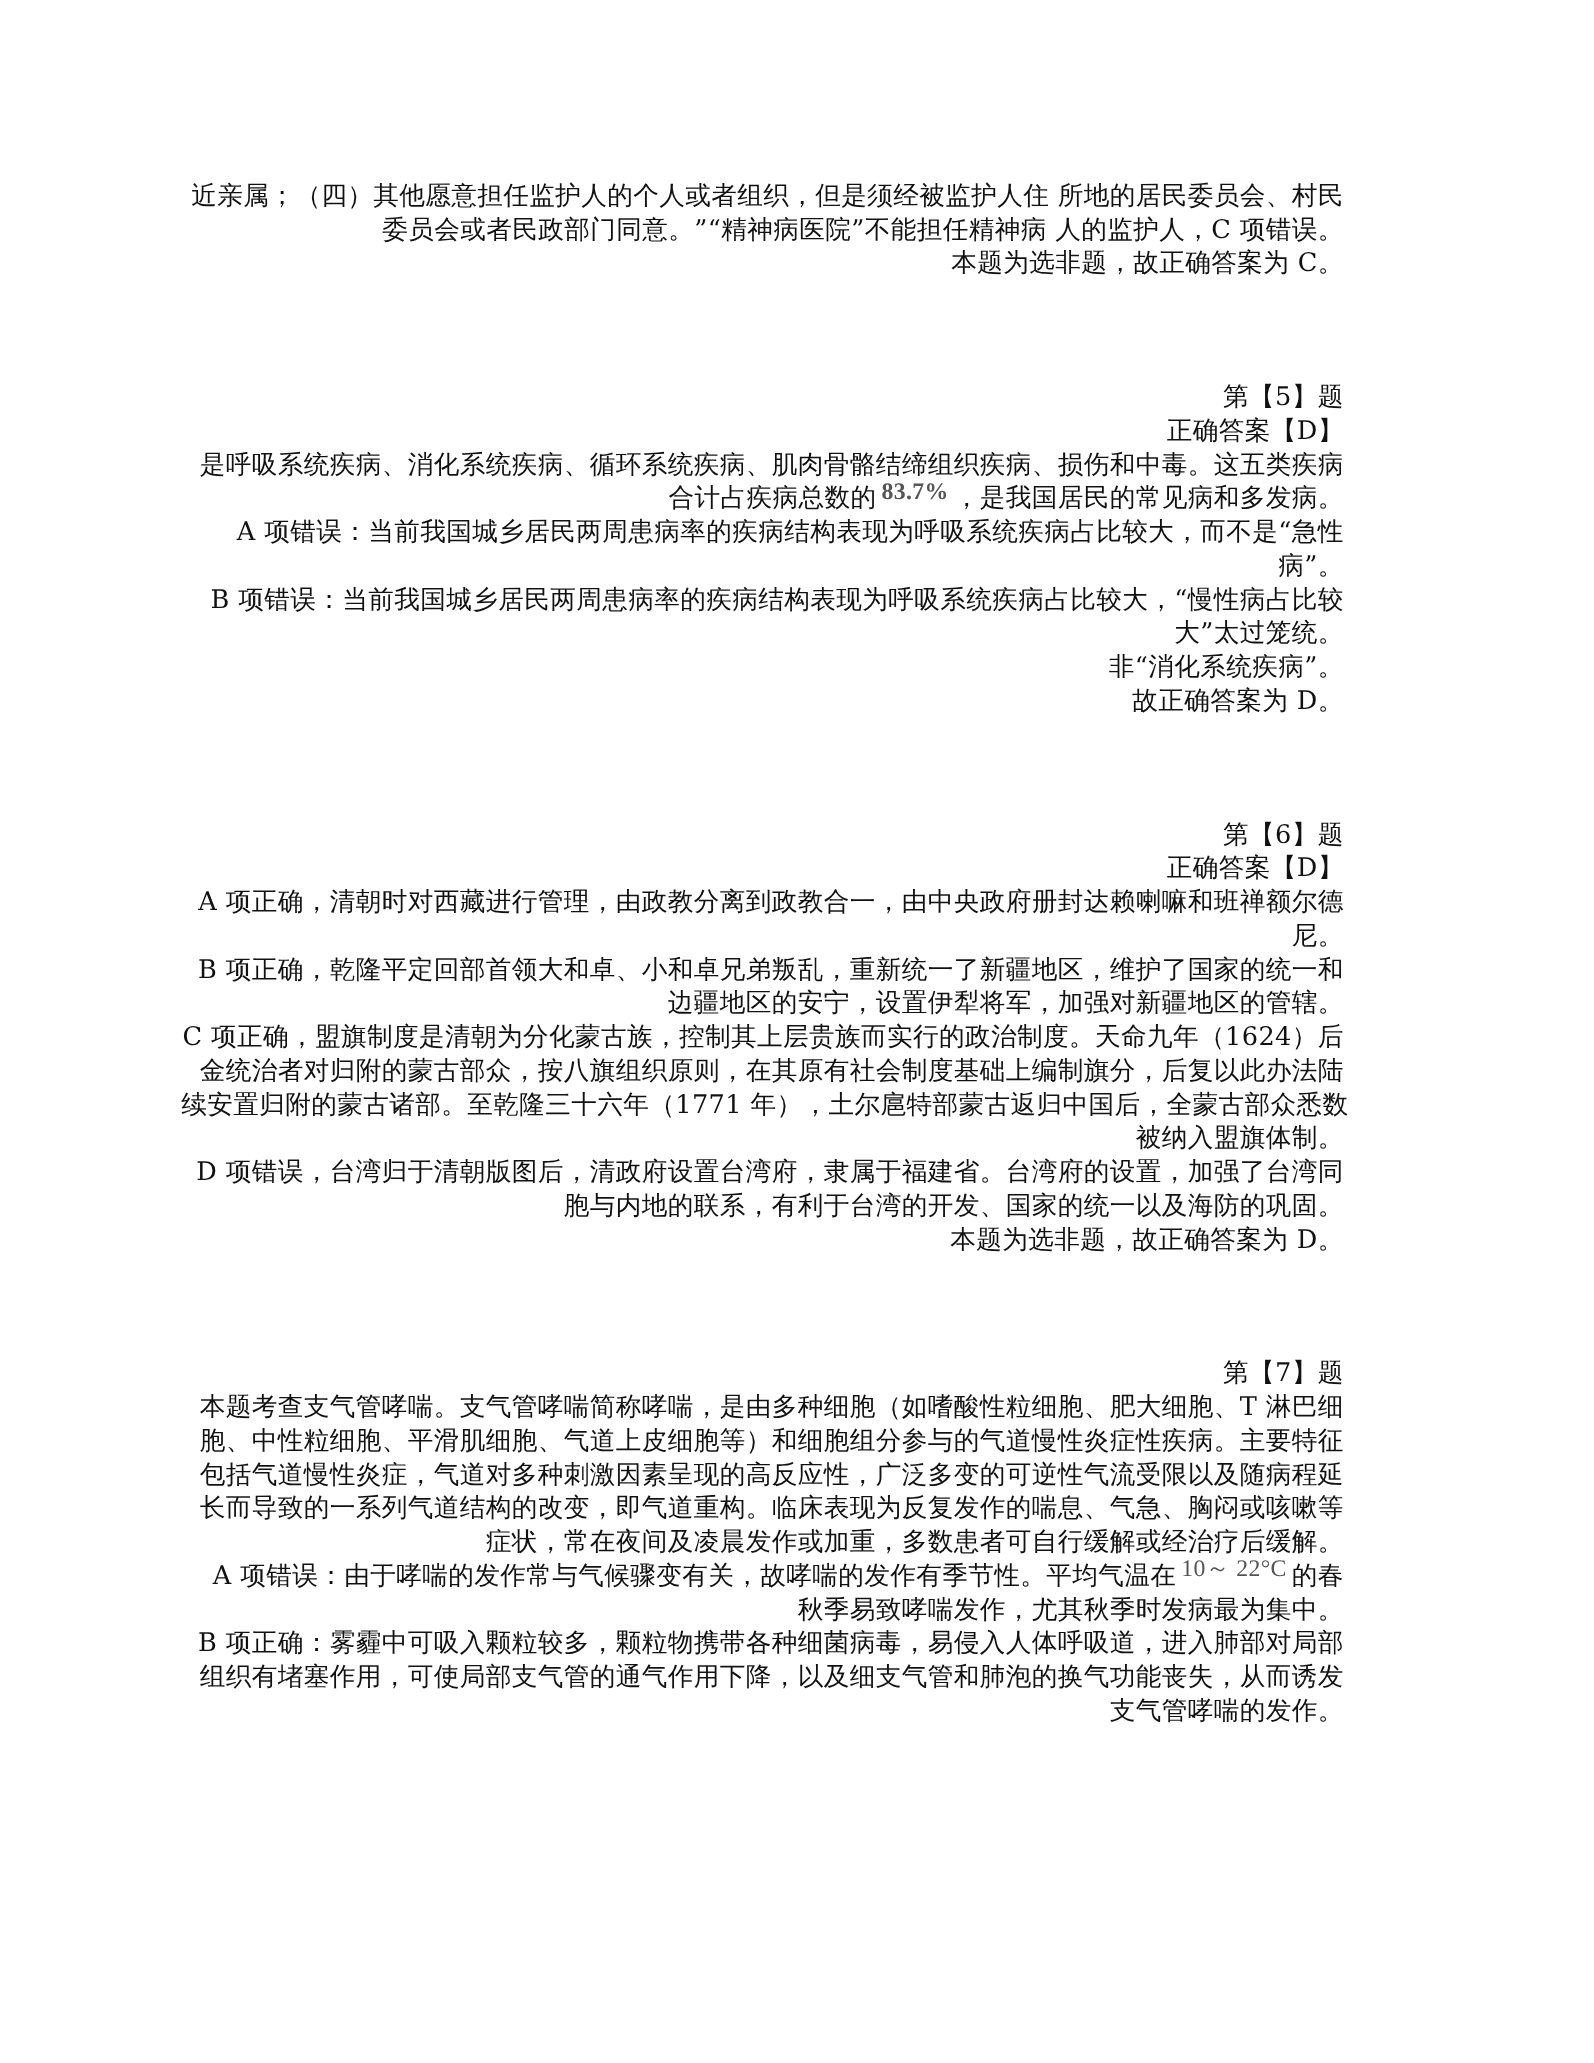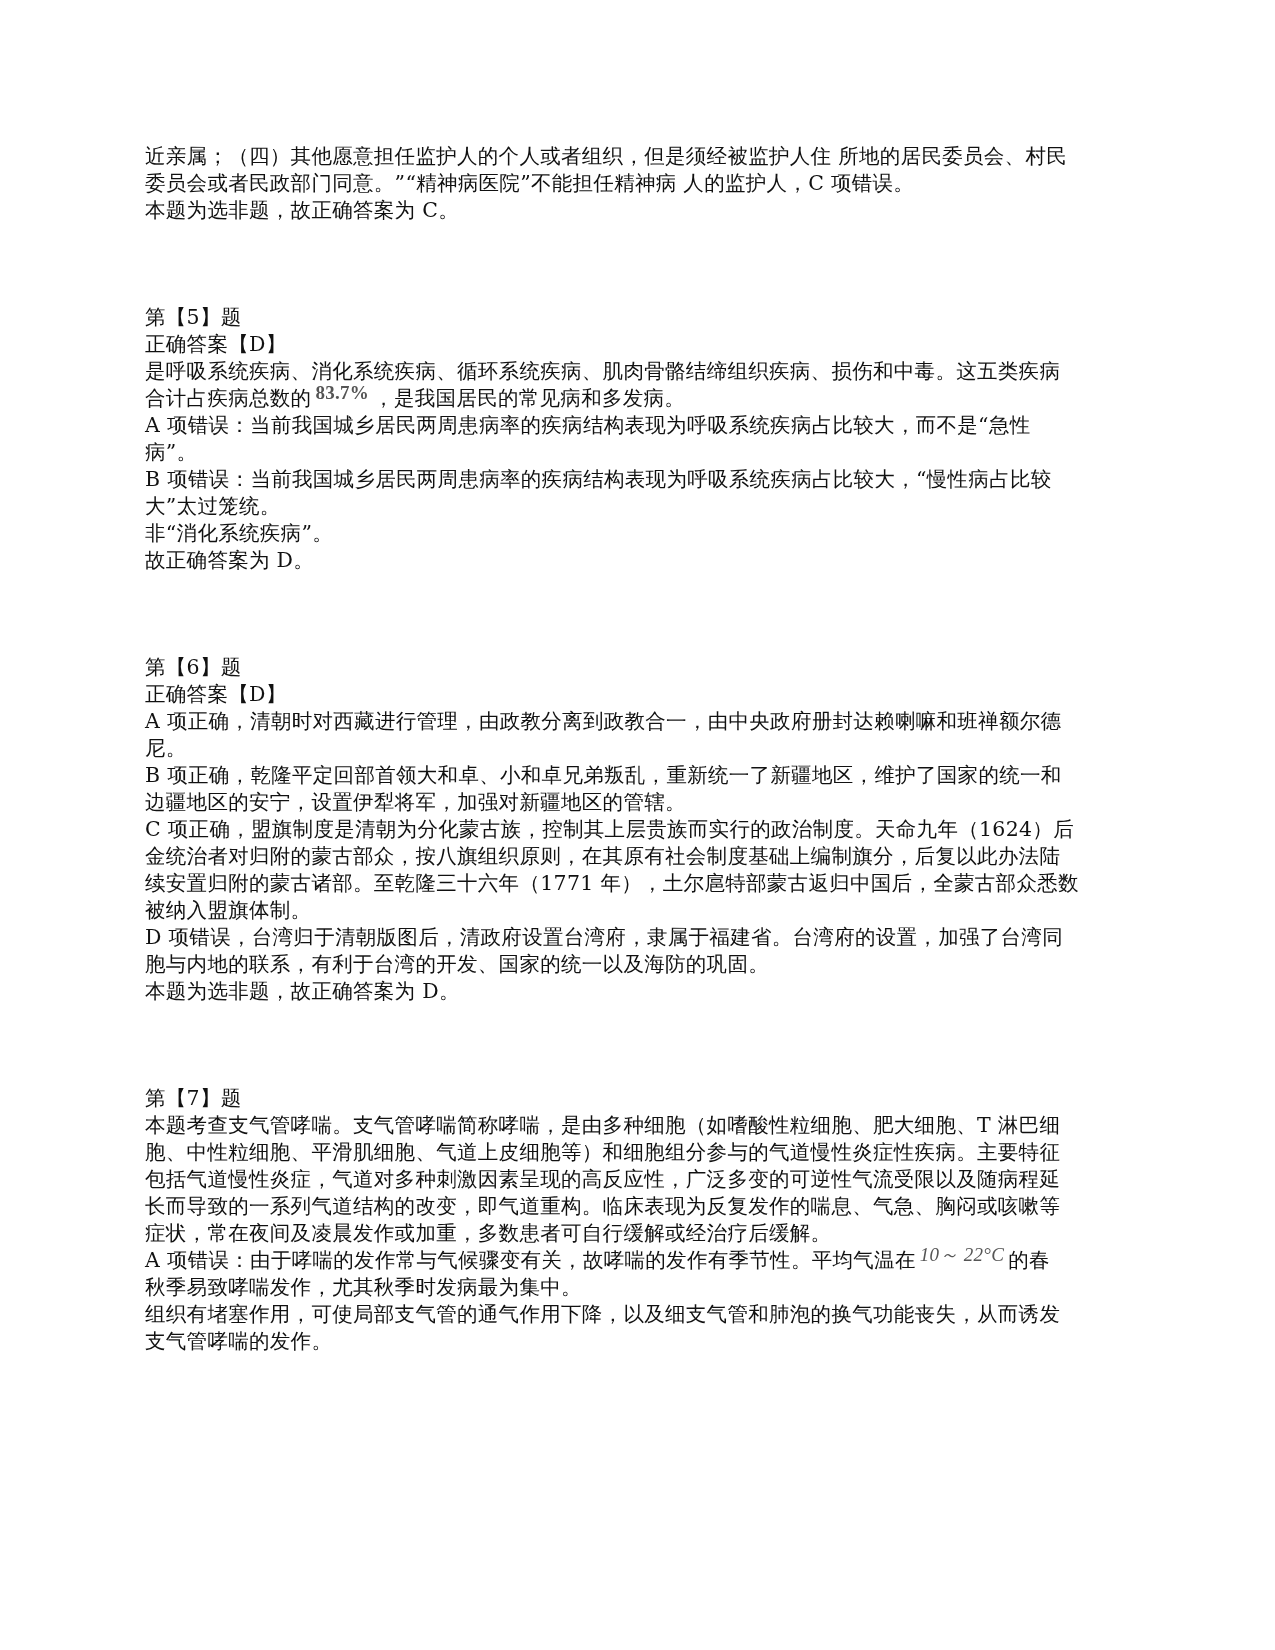--- a/index.html
+++ b/index.html
@@ -1,21 +1,21 @@
 <!DOCTYPE html>
 <html><head>
 <meta charset="utf-8">
 <style>
   html, body { margin: 0; padding: 0; background: #ffffff; }
   body { width: 1275px; height: 1650px; position: relative; overflow: hidden;
          font-family: "DejaVu Serif", "Liberation Serif", serif; color: #111; }
   .page { position: absolute; left: 145px; top: 143px; width: 930px; }
-  .line { font-size: 20.5px; line-height: 27px; height: 27px; white-space: nowrap; letter-spacing: 0.3px; }
+  .line { font-size: 20.5px; line-height: 27px; height: 27px; white-space: nowrap; letter-spacing: 0.3px; text-align: right; }
   .gap { height: 80px; }
-  .math { font-family: "Liberation Serif", "DejaVu Serif", serif; font-style: italic; color: #555; font-size: 19px; position: relative; top: -6px; padding: 0 4px; }
+  .math { font-family: "Liberation Serif", "DejaVu Serif", serif; color: #555; font-size: 19px; position: relative; top: -6px; padding: 0 4px; }
   .math.up { font-style: normal; font-weight: bold; }
   .sec { }
 </style>
 </head>
 <body>
 
 <div class="page">
 
   <div class="sec">
     <div class="line">近亲属；（四）其他愿意担任监护人的个人或者组织，但是须经被监护人住 所地的居民委员会、村民</div>
@@ -64,17 +64,18 @@
     <div class="line">第【7】题</div>
     <div class="line">本题考查支气管哮喘。支气管哮喘简称哮喘，是由多种细胞（如嗜酸性粒细胞、肥大细胞、T 淋巴细</div>
     <div class="line">胞、中性粒细胞、平滑肌细胞、气道上皮细胞等）和细胞组分参与的气道慢性炎症性疾病。主要特征</div>
     <div class="line">包括气道慢性炎症，气道对多种刺激因素呈现的高反应性，广泛多变的可逆性气流受限以及随病程延</div>
     <div class="line">长而导致的一系列气道结构的改变，即气道重构。临床表现为反复发作的喘息、气急、胸闷或咳嗽等</div>
     <div class="line">症状，常在夜间及凌晨发作或加重，多数患者可自行缓解或经治疗后缓解。</div>
     <div class="line">
       <span>A 项错误：由于哮喘的发作常与气候骤变有关，故哮喘的发作有季节性。平均气温在</span><span class="math">10～ 22°C</span><span>的春</span>
     </div>
     <div class="line">秋季易致哮喘发作，尤其秋季时发病最为集中。</div>
+    <div class="line">B 项正确：雾霾中可吸入颗粒较多，颗粒物携带各种细菌病毒，易侵入人体呼吸道，进入肺部对局部</div>
     <div class="line">组织有堵塞作用，可使局部支气管的通气作用下降，以及细支气管和肺泡的换气功能丧失，从而诱发</div>
     <div class="line">支气管哮喘的发作。</div>
   </div>
 
 </div>
 
 </body></html>

